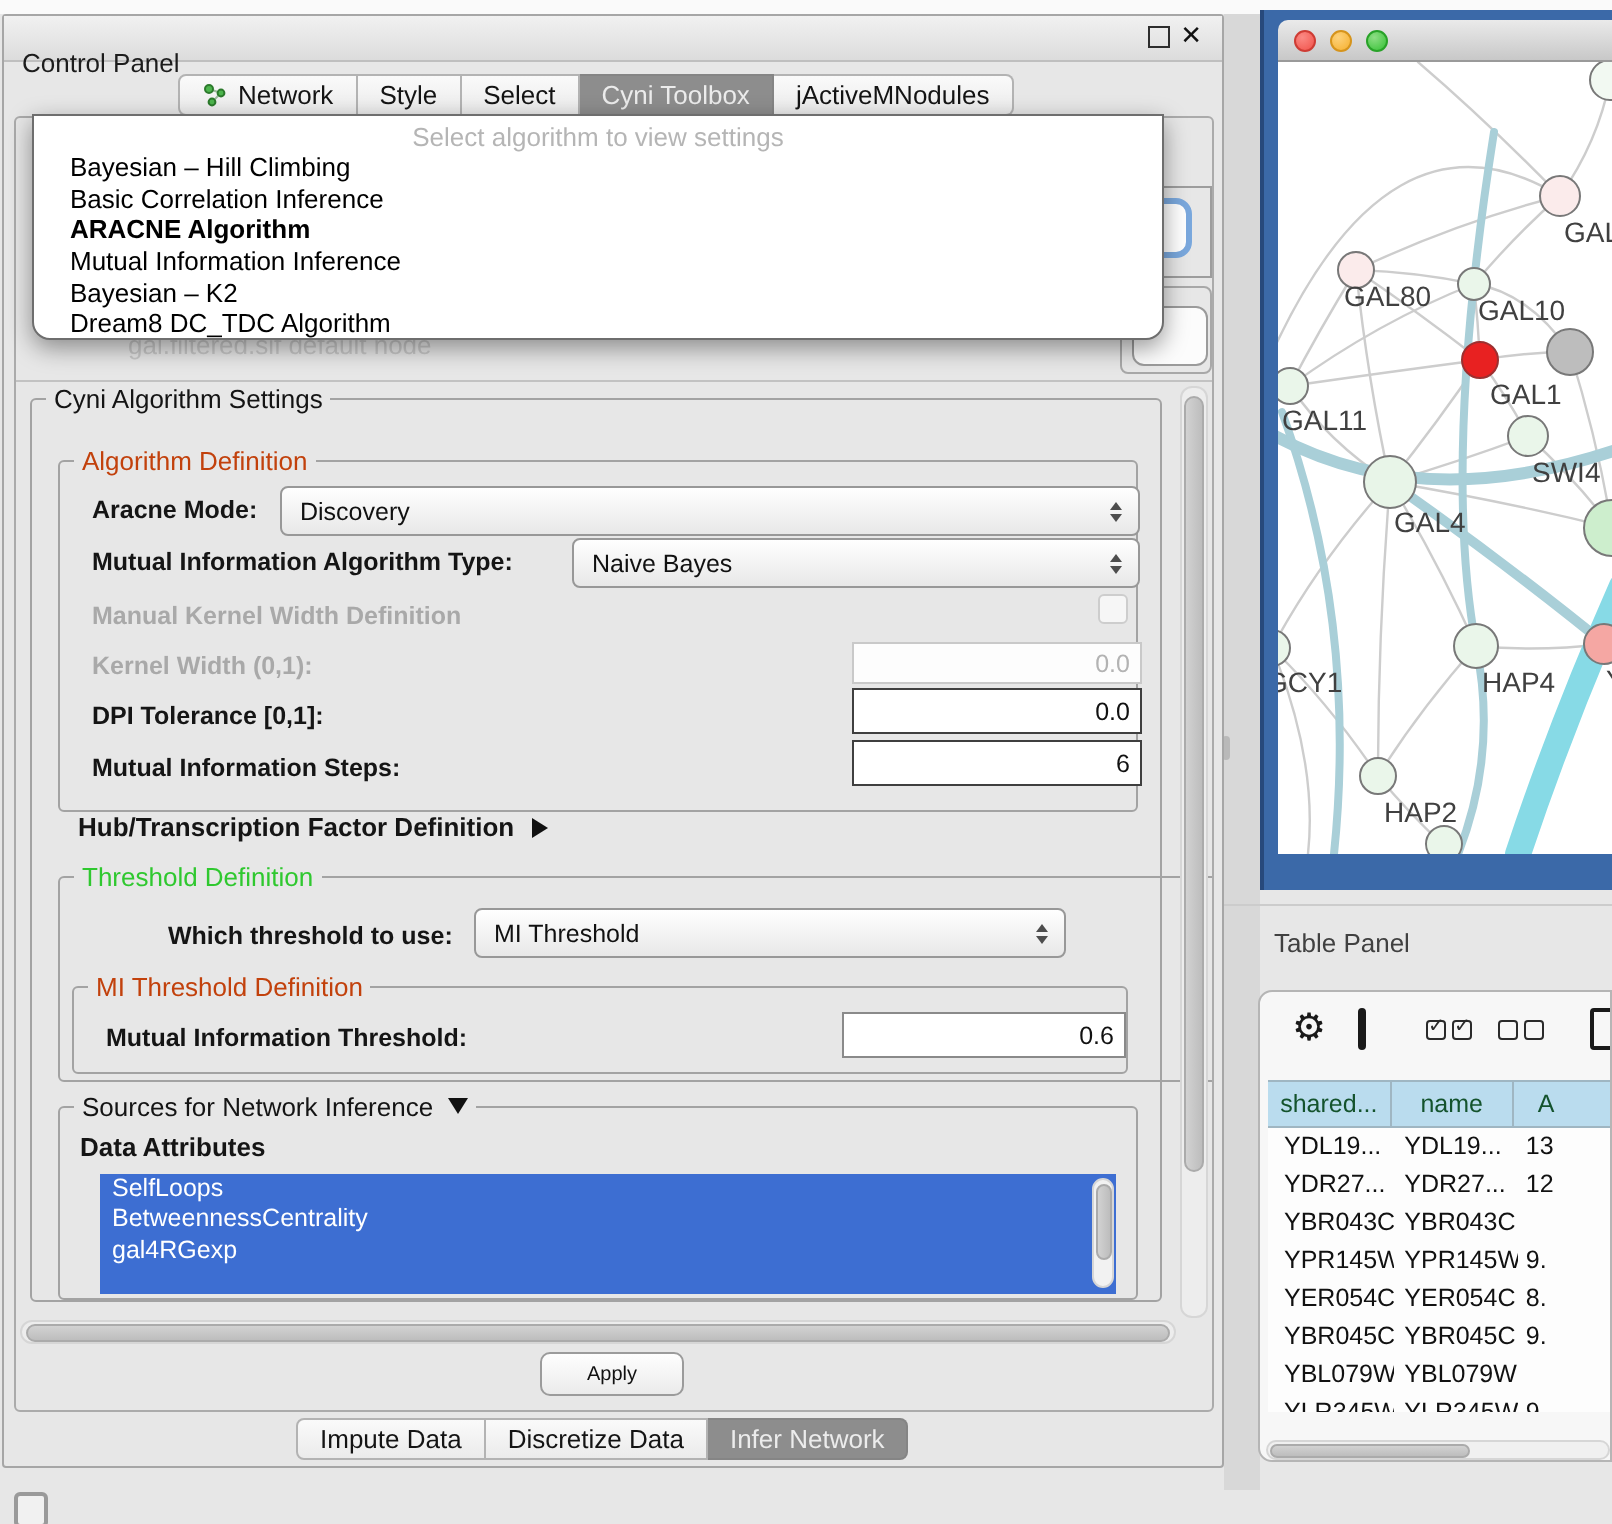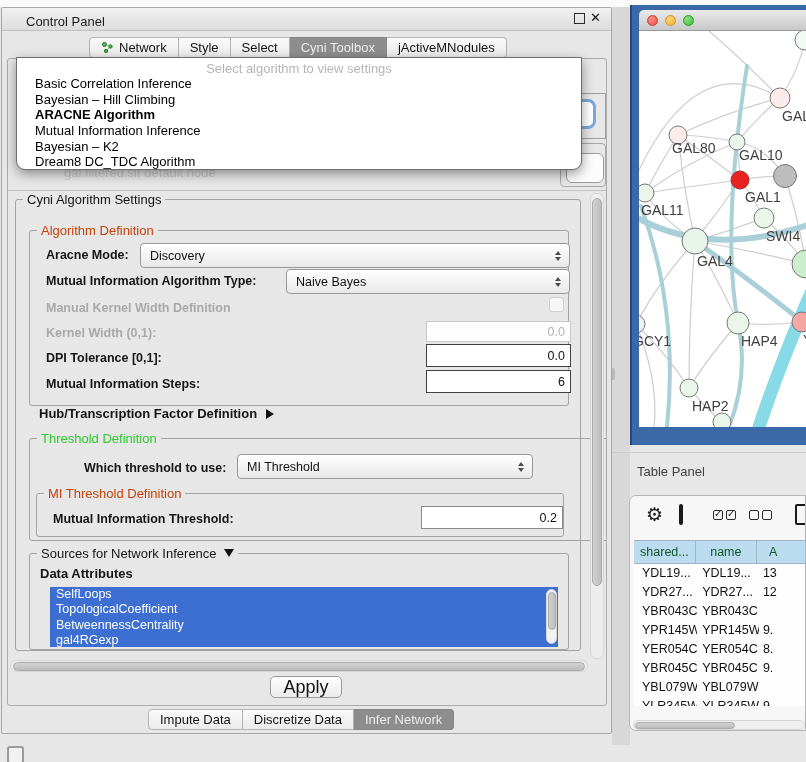--- a/index.html
+++ b/index.html
@@ -6,21 +6,21 @@
   body{width:806px;height:762px;position:relative;overflow:hidden;background:#e7e7e7;
        font-family:"Liberation Sans","DejaVu Sans",sans-serif;-webkit-font-smoothing:antialiased;}
   .abs{position:absolute;}
   .nowrap{white-space:nowrap;}
 
   
   #cp{left:1px;top:7px;width:611px;height:727px;background:#e7e7e7;border:1px solid #a6a6a6;
       border-radius:2px;box-sizing:border-box;}
   #cp-titlebar{left:0;top:0;width:100%;height:22px;background:linear-gradient(#f1f1f1,#dcdcdc);
       border-bottom:1px solid #bfbfbf;}
-  #cp-title{left:9px;top:6px;font-size:13px;color:#1c1c1c;margin-left:15px;}
+  #cp-title{left:9px;top:16px;font-size:13px;color:#1c1c1c;}
   .float-icon{width:9px;height:9px;border:1.5px solid #2d2d2d;top:5px;}
   .close-icon{top:2px;font-size:13px;font-weight:900;color:#111;}
 
   
   .tabstrip{display:flex;height:21px;font-size:13px;}
   .tab{display:flex;align-items:center;padding:0 11px;background:linear-gradient(#fafafa,#ebebeb);
        border:1px solid #b3b3b3;border-left:none;color:#141414;box-sizing:border-box;cursor:default;}
   .tab:first-child{border-left:1px solid #b3b3b3;border-radius:4px 0 0 4px;}
   .tab:last-child{border-radius:0 4px 4px 0;}
   .tab.active{background:#8d8d8d;color:#ececec;border-color:#858585;}
@@ -67,21 +67,21 @@
   
   #attr-list{background:#3d6ed2;overflow:hidden;}
   .attr-item{font-size:12.5px;color:#fff;height:15.3px;line-height:15.3px;padding-left:6px;}
   
   .sb-track{background:#ededed;border:1px solid #d6d6d6;border-radius:6px;box-sizing:border-box;}
   .sb-thumb{background:linear-gradient(90deg,#d2d2d2,#bdbdbd);border:1px solid #ababab;
             border-radius:5px;box-sizing:border-box;}
   .sb-thumb.h{background:linear-gradient(#d2d2d2,#bdbdbd);}
 
   .btn{background:linear-gradient(#fefefe,#ebebeb);border:1px solid #9b9b9b;border-radius:5px;
-       font-size:18px;color:#111;display:flex;align-items:center;justify-content:center;box-sizing:border-box;}
+       font-size:10px;color:#111;display:flex;align-items:center;justify-content:center;box-sizing:border-box;}
 
   
   #dd{left:16px;top:57px;width:566px;height:113px;background:#fff;border:1px solid #6e6e6e;
       border-radius:0 0 9px 9px;box-shadow:0 4px 12px rgba(0,0,0,.4);z-index:99;box-sizing:border-box;}
   #dd-prompt{left:0;top:3px;width:100%;text-align:center;font-size:13px;color:#b5b5b5;}
   .dd-item{height:15.7px;line-height:15.7px;font-size:13px;color:#000;padding-left:3px;white-space:nowrap;}
   .dd-item.bold{font-weight:bold;}
 
   
   #net{left:630px;top:5px;width:176px;height:440px;background:#3b69a8;border-left:2px solid #27497c;
@@ -212,33 +212,32 @@
           <span>MI Threshold</span>
           <span class="spin">
               <i class="up"></i>
               <i class="dn"></i>
             </span>
         </div>
 
         <div class="abs grp" style="left:6px;top:54px;width:528px;height:44px;">
           <span class="gt blue">MI Threshold Definition</span>
           <div class="abs lb" style="left:16px;top:18px;">Mutual Information Threshold:</div>
-          <div class="abs fld mid" style="left:384px;top:12px;width:142px;height:23px;">0.2</div>
+          <div class="abs fld mid" style="left:384px;top:12px;width:142px;height:23px;">0.6</div>
         </div>
       </div>
 
       <div class="abs grp" style="left:13px;top:353px;width:540px;height:97px;">
         <span class="gt"><span>Sources for Network Inference</span><span class="tri-down"></span></span>
         <div class="abs lb" style="left:10px;top:12px;font-size:13px;">Data Attributes</div>
         <div class="abs" id="attr-list" style="left:20px;top:33px;width:508px;height:60px;">
           <div class="abs sb-track" style="right:1px;top:2px;width:11px;height:55px;background:#f2f2f2;">
             <div class="sb-thumb" style="position:absolute;left:1px;top:2px;width:8px;height:38px;"></div>
           </div>
         <div class="attr-item">SelfLoops</div>
-            <div class="attr-item">TopologicalCoefficient</div>
             <div class="attr-item">BetweennessCentrality</div>
             <div class="attr-item">gal4RGexp</div>
           </div>
       </div>
     </div>
 
     <div class="abs sb-track" style="left:582px;top:134px;width:14px;height:466px;">
       <div class="sb-thumb" style="position:absolute;left:1px;top:4px;width:10px;height:388px;"></div>
     </div>
     <div class="abs sb-track" style="left:2px;top:601px;width:578px;height:12px;">
@@ -257,22 +256,22 @@
       </div>
       <div class="tab active">
         <span>Infer Network</span>
       </div>
     </div>
 </div>
 
 <div class="abs" id="dd">
   <div class="abs nowrap" id="dd-prompt">Select algorithm to view settings</div>
   <div class="abs" id="dd-items" style="left:15px;top:18px;right:4px;">
+      <div class="dd-item">Bayesian – Hill Climbing</div>
       <div class="dd-item">Basic Correlation Inference</div>
-      <div class="dd-item">Bayesian – Hill Climbing</div>
       <div class="dd-item bold">ARACNE Algorithm</div>
       <div class="dd-item">Mutual Information Inference</div>
       <div class="dd-item">Bayesian – K2</div>
       <div class="dd-item">Dream8 DC_TDC Algorithm</div>
     </div>
 </div>
 
 <div class="abs" id="net">
   <div class="abs" id="net-titlebar">
     <span class="light" style="background:radial-gradient(circle at 35% 30%,#fb8a84,#f1524a);border:1px solid #ce3c34;"></span>

